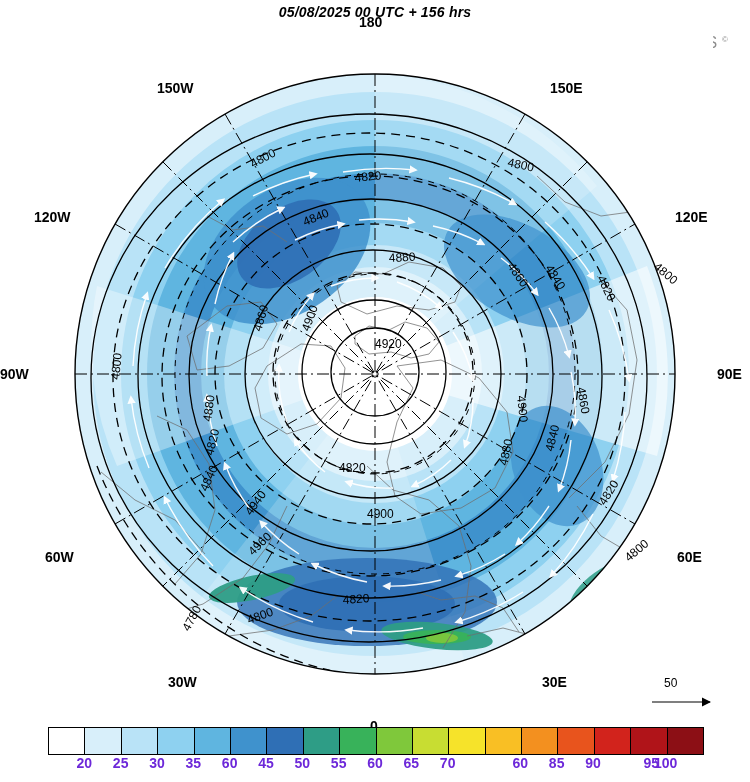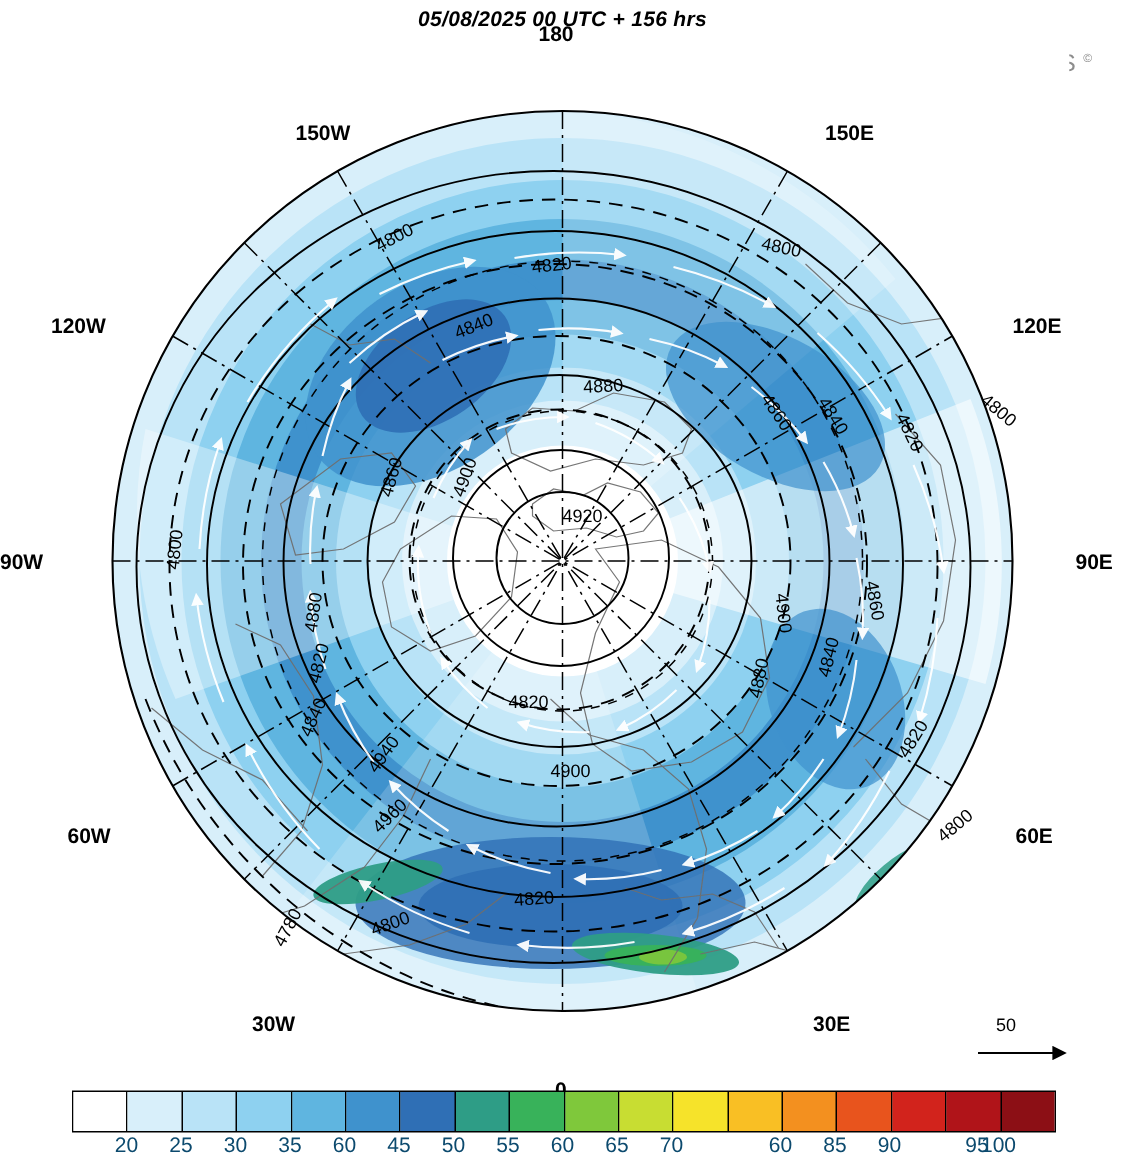--- a/index.html
+++ b/index.html
@@ -85,22 +85,22 @@
     position: absolute;
     left: 48px;
     top: 755px;
     width: 654px;
     height: 20px;
   }
   #cbticks span {
     position: absolute;
     transform: translateX(-50%);
     font-size: 14px;
-    font-weight: normal;
-    color: #0c4a6e;
+    font-weight: bold;
+    color: #6d28d9;
     top: 0;
   }
   
   #wind-scale {
     position: absolute;
     left: 648px;
     top: 676px;
     width: 80px;
     height: 40px;
   }
@@ -292,21 +292,21 @@
         <text x="216" y="520" transform="rotate(-44 216 520)">4960</text>
         <text x="306" y="568" transform="rotate(-4 306 568)">4820</text>
         <text x="212" y="588" transform="rotate(-20 212 588)">4800</text>
         <text x="152" y="596" transform="rotate(-62 152 596)">4780</text>
         <text x="568" y="470" transform="rotate(-58 568 470)">4820</text>
         <text x="592" y="526" transform="rotate(-40 592 526)">4800</text>
       </g>
     </svg>
 
     <div class="lbl" style="left:322px; top:-22px;">180</div>
-    <div class="lbl" style="left:120px; top:44px;margin-left:40px;">150W</div>
+    <div class="lbl" style="left:120px; top:44px;">150W</div>
     <div class="lbl" style="left:-3px; top:173px;">120W</div>
     <div class="lbl" style="left:-37px; top:330px;">90W</div>
     <div class="lbl" style="left:8px; top:513px;">60W</div>
     <div class="lbl" style="left:131px; top:638px;">30W</div>
     <div class="lbl" style="left:333px; top:682px;">0</div>
     <div class="lbl" style="left:505px; top:638px;">30E</div>
     <div class="lbl" style="left:624px; top:513px;margin-left:16px;">60E</div>
     <div class="lbl" style="left:680px; top:330px;">90E</div>
     <div class="lbl" style="left:638px; top:173px;">120E</div>
     <div class="lbl" style="left:513px; top:44px;">150E</div>

